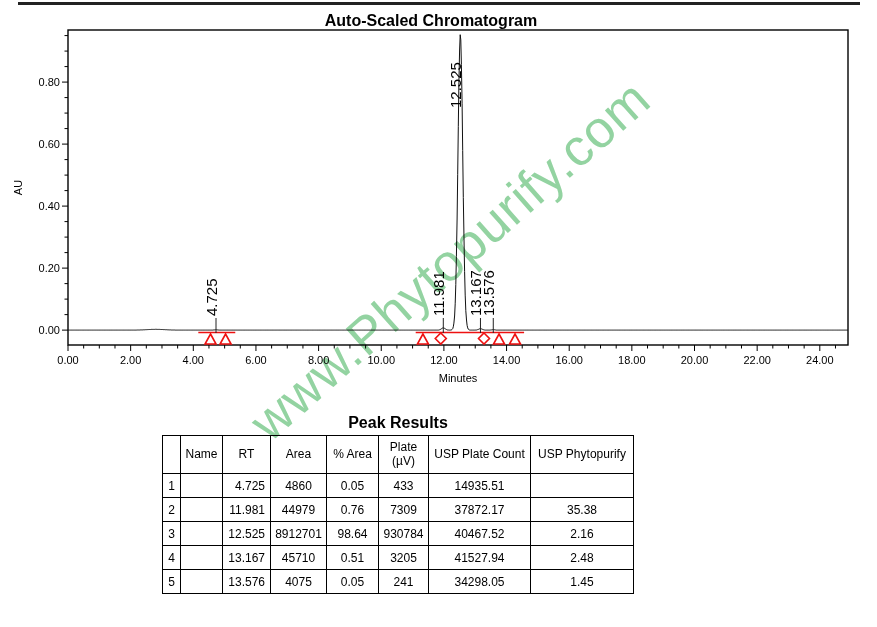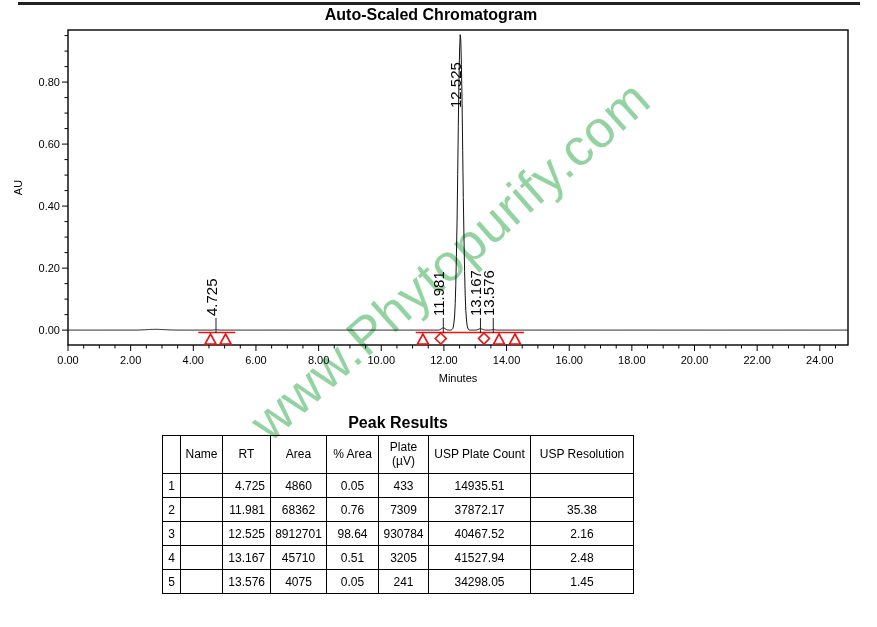--- a/index.html
+++ b/index.html
@@ -1,19 +1,19 @@
 <!DOCTYPE html>
 <html><head>
 <meta charset="utf-8">
 <style>
   html,body{margin:0;padding:0;background:#fff;}
   .page{position:relative;width:877px;height:627px;background:#fff;overflow:hidden;
         font-family:"Liberation Sans",sans-serif;color:#000;}
   .top-rule{position:absolute;left:18px;top:2px;width:842px;height:2.5px;background:#222;}
-  .chart-title{position:absolute;left:0;top:6px;width:862px;text-align:center;
+  .chart-title{position:absolute;left:0;top:12px;width:862px;text-align:center;
                font-size:16px;font-weight:bold;}
   svg.chart{position:absolute;left:0;top:0;}
   svg text{fill:#000;}
   .tick{font:11px "Liberation Sans",sans-serif;}
   .axis-label{font:11px "Liberation Sans",sans-serif;}
   .peak-label{font:15px "Liberation Sans",sans-serif;}
   .table-wrap{position:absolute;left:162px;top:414px;width:472px;}
   .table-title{text-align:center;font-size:16px;font-weight:bold;margin-bottom:3px;}
   table.results{border-collapse:collapse;table-layout:fixed;width:472px;
                 font-size:12px;}
@@ -161,39 +161,39 @@
         </colgroup>
       <thead id="thead">
           <tr>
             <th></th>
             <th>Name</th>
             <th>RT</th>
             <th>Area</th>
             <th>% Area</th>
             <th>Plate (µV)</th>
             <th>USP Plate Count</th>
-            <th>USP Resolution</th>
+            <th>USP Phytopurify</th>
           </tr>
         </thead>
       <tbody id="tbody">
           <tr>
             <td>1</td>
             <td></td>
             <td class="rt">4.725</td>
             <td>4860</td>
             <td>0.05</td>
             <td>433</td>
             <td>14935.51</td>
             <td></td>
           </tr>
           <tr>
             <td>2</td>
             <td></td>
             <td class="rt">11.981</td>
-            <td>68362</td>
+            <td>44979</td>
             <td>0.76</td>
             <td>7309</td>
             <td>37872.17</td>
             <td>35.38</td>
           </tr>
           <tr>
             <td>3</td>
             <td></td>
             <td class="rt">12.525</td>
             <td>8912701</td>

